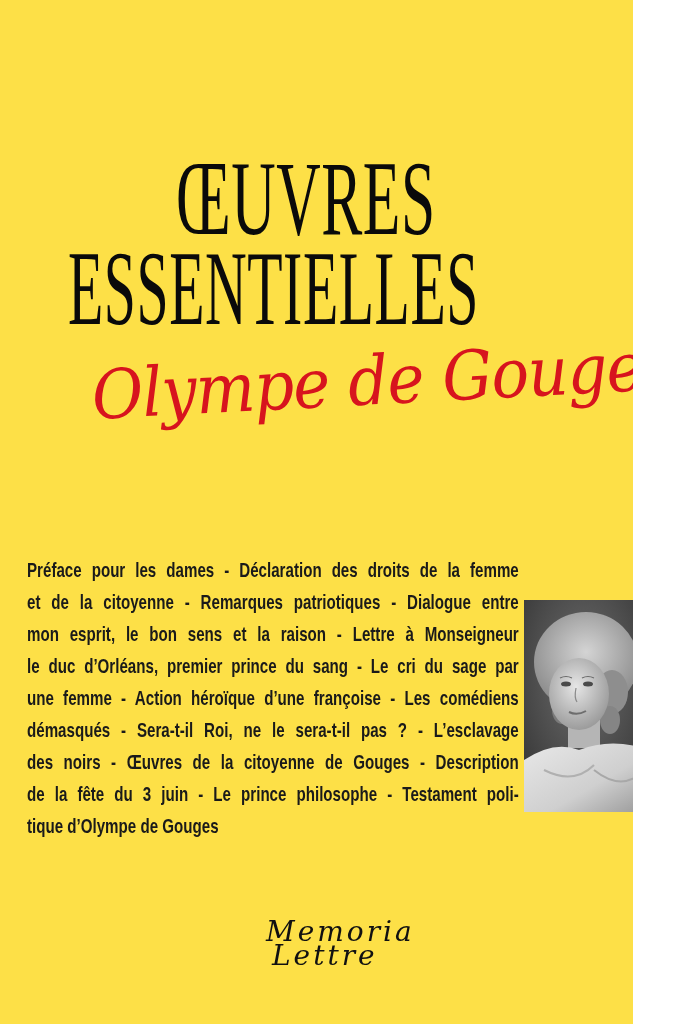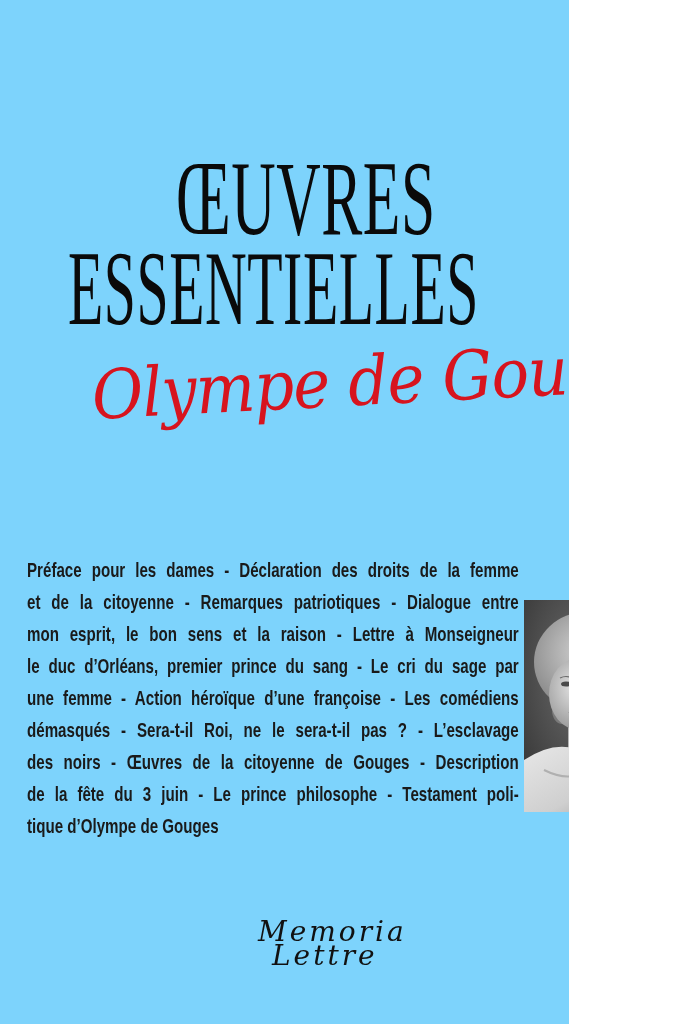--- a/index.html
+++ b/index.html
@@ -2,23 +2,23 @@
 <html><head>
   <meta charset="utf-8">
   <style>
     html, body {
       margin: 0;
       padding: 0;
       background: #ffffff;
     }
     .cover {
       position: relative;
-      width: 569px;
+      width: 633px;
       height: 1024px;
-      background: #7dd3fc;
+      background: #fde047;
       overflow: hidden;
     }
     .title-line {
       position: absolute;
       font-family: "Liberation Serif", "DejaVu Serif", serif;
       font-weight: normal;
       color: #0a0a0a;
       white-space: nowrap;
       line-height: 1;
       transform-origin: left top;
@@ -98,21 +98,21 @@
       width: 180px;
       font-family: "DejaVu Serif", "Liberation Serif", serif;
       font-style: italic;
       color: #111111;
       line-height: 1;
     }
     .publisher .pub-1 {
       display: block;
       font-size: 28px;
       letter-spacing: 3px;
-      margin-left: 0;
+      margin-left: 8px;
     }
     .publisher .pub-2 {
       display: block;
       font-size: 28px;
       letter-spacing: 3px;
       margin-left: 14px;
       margin-top: -4px;
     }
   </style>
 </head>

